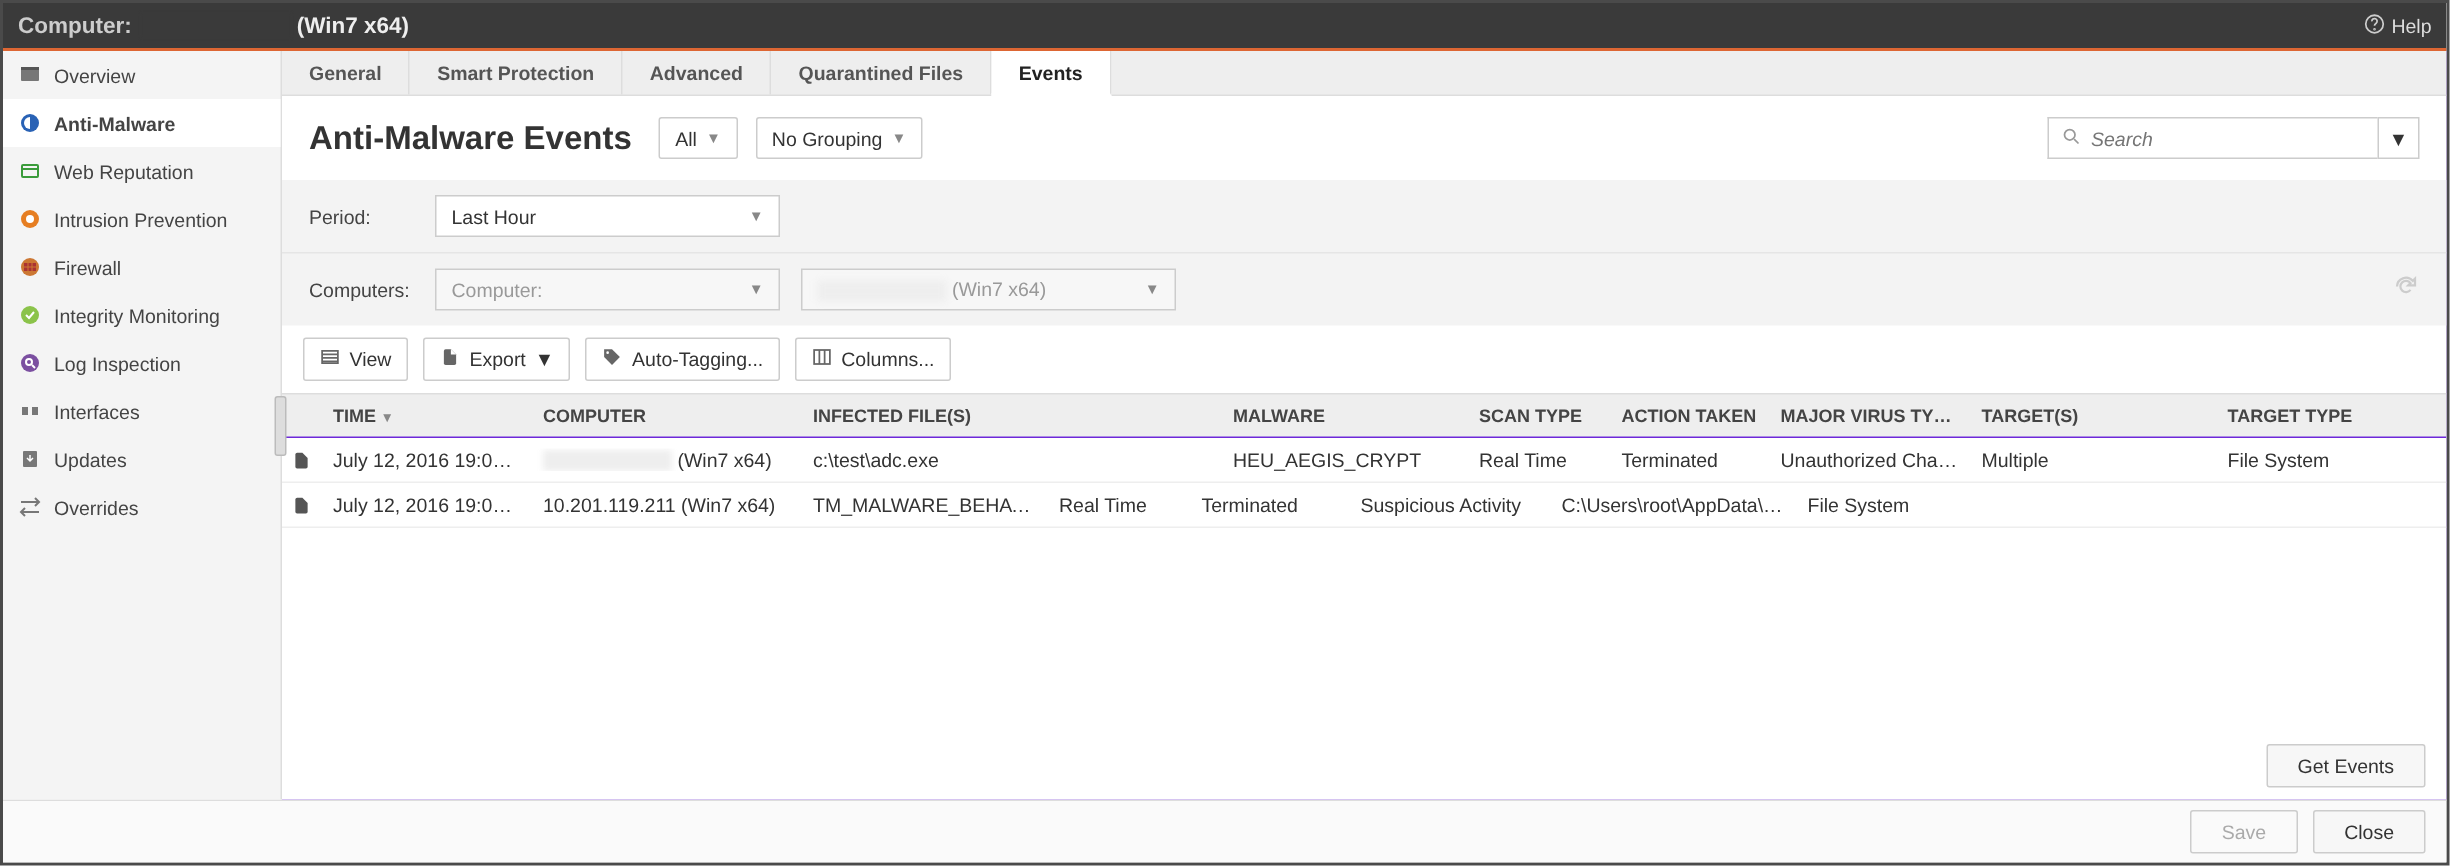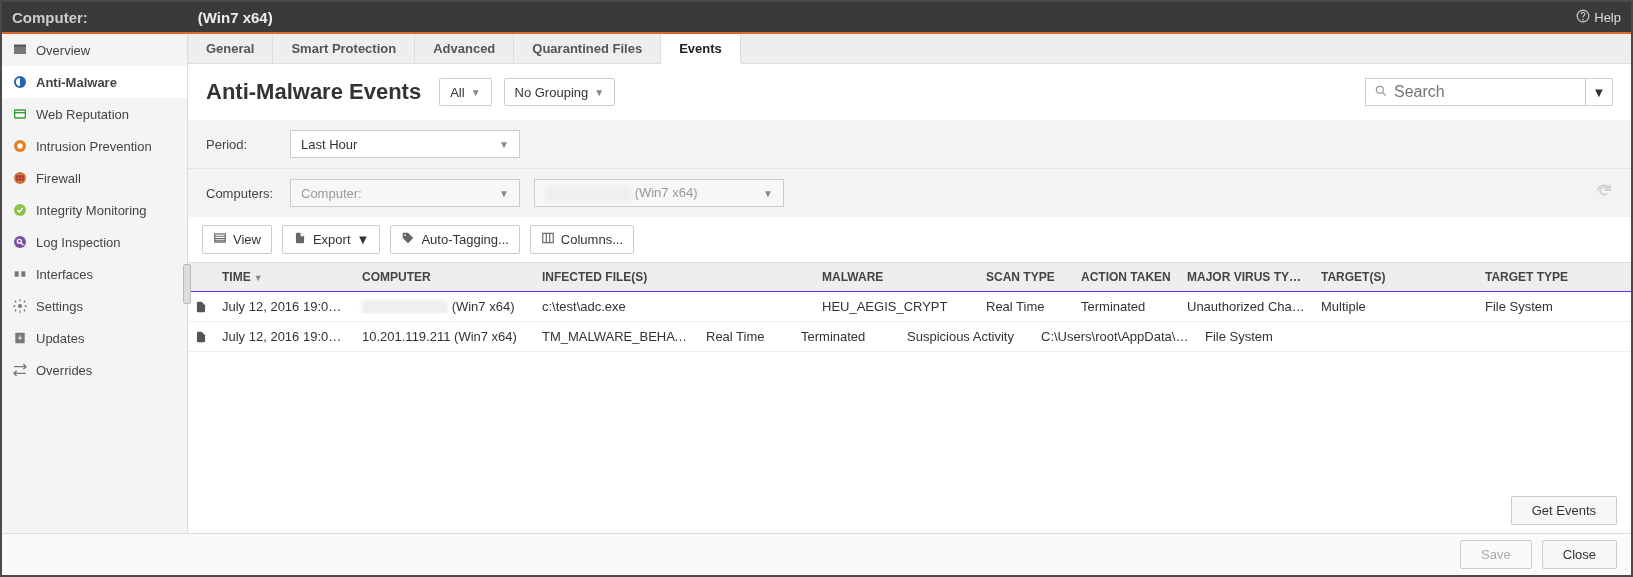--- a/index.html
+++ b/index.html
@@ -25,21 +25,21 @@
   .tab { padding: 0 18px; display:flex; align-items:center; color:#555; font-size:13px; font-weight:bold; cursor:pointer; border-right:1px solid #ddd;}
   .tab.active { background:#fff; color:#222; border-bottom:2px solid #fff; margin-bottom:-1px;}
   
   .content { flex:1; background:#fff; padding:0; display:flex; flex-direction:column; }
   .page-title-row { display:flex; align-items:center; padding:14px 18px; gap:12px;}
   .page-title { font-size:22px; font-weight:bold; color:#333; margin-right:6px;}
   .dd-btn { border:1px solid #ccc; background:#fff; padding:4px 10px; border-radius:2px; display:inline-flex; align-items:center; gap:6px; font-size:13px; cursor:pointer; height:28px;}
   .dd-btn .caret { font-size:10px; color:#888;}
   .search-wrap { margin-left:auto; display:flex; align-items:center; }
   .search-box { border:1px solid #ccc; height:28px; width:220px; display:flex; align-items:center; padding:0 8px; gap:6px; border-right:none;}
-  .search-box input { border:none; outline:none; flex:1; font-size:16px; }
+  .search-box input { border:none; outline:none; flex:1; font-size:13px;font-style:italic; }
   .search-dd { border:1px solid #ccc; height:28px; width:28px; display:flex; align-items:center; justify-content:center; cursor:pointer;}
   
   .filter-row { background:#f3f3f3; padding:10px 18px; display:flex; align-items:center; gap:14px; }
   .filter-label { width:70px; color:#444; font-size:13px;}
   .select-box { border:1px solid #ccc; background:#fff; height:28px; display:flex; align-items:center; padding:0 10px; justify-content:space-between; cursor:pointer;}
   .select-box.disabled { background:#f7f7f7; color:#999;}
   .select-box.w220 { width:230px; }
   .select-box.w250 { width:250px; }
   .select-box .caret { font-size:10px; color:#888;}
   .refresh-ic { margin-left:auto; color:#ccc; font-size:16px;}
@@ -165,29 +165,20 @@
           <svg width="16" height="16" viewBox="0 0 24 24" fill="#777">
             <rect x="4" y="8" width="6" height="8"></rect>
             <rect x="14" y="8" width="6" height="8"></rect>
           </svg>
         </span>
       <span>Interfaces</span>
     </div>
     <div class="sidebar-item">
       <span class="ic">
           <svg width="16" height="16" viewBox="0 0 24 24" fill="#777">
-            <circle cx="12" cy="12" r="3"></circle>
-            <path d="M12 2v3M12 19v3M4.2 4.2l2.1 2.1M17.7 17.7l2.1 2.1M2 12h3M19 12h3M4.2 19.8l2.1-2.1M17.7 6.3l2.1-2.1" stroke="#777" stroke-width="2"></path>
-          </svg>
-        </span>
-      <span>Settings</span>
-    </div>
-    <div class="sidebar-item">
-      <span class="ic">
-          <svg width="16" height="16" viewBox="0 0 24 24" fill="#777">
             <rect x="5" y="4" width="14" height="16" rx="1"></rect>
             <path d="M12 8v6M9 11l3 3 3-3" stroke="#fff" stroke-width="1.5" fill="none"></path>
           </svg>
         </span>
       <span>Updates</span>
     </div>
     <div class="sidebar-item">
       <span class="ic">
           <svg width="16" height="16" viewBox="0 0 24 24" fill="none" stroke="#777" stroke-width="2">
             <path d="M17 3l4 4-4 4M3 7h18M7 21l-4-4 4-4M21 17H3"></path>

